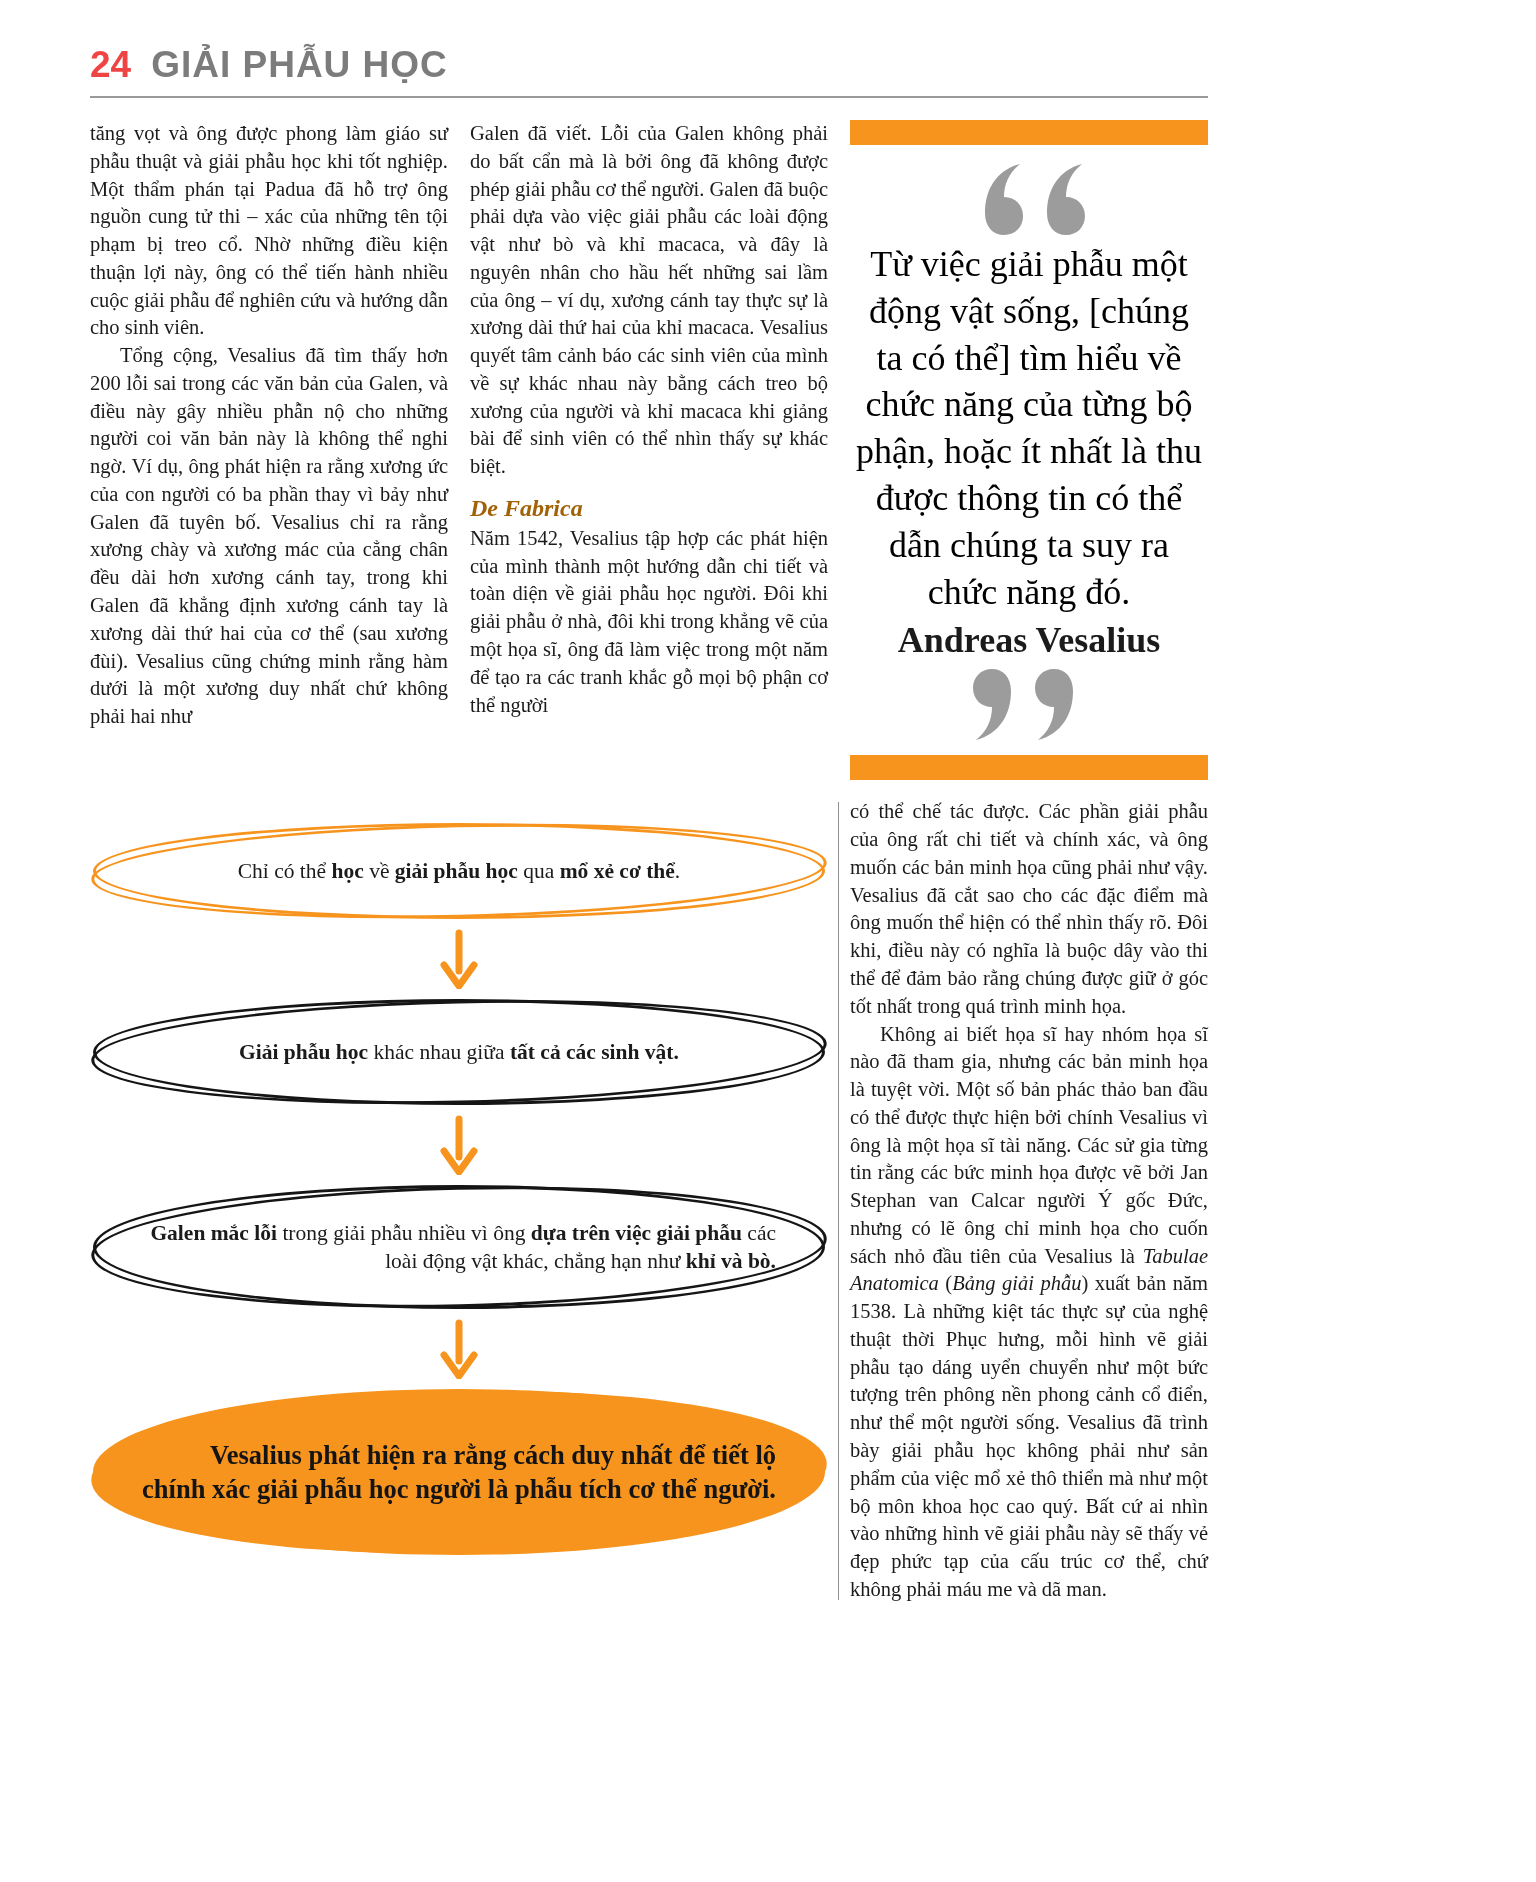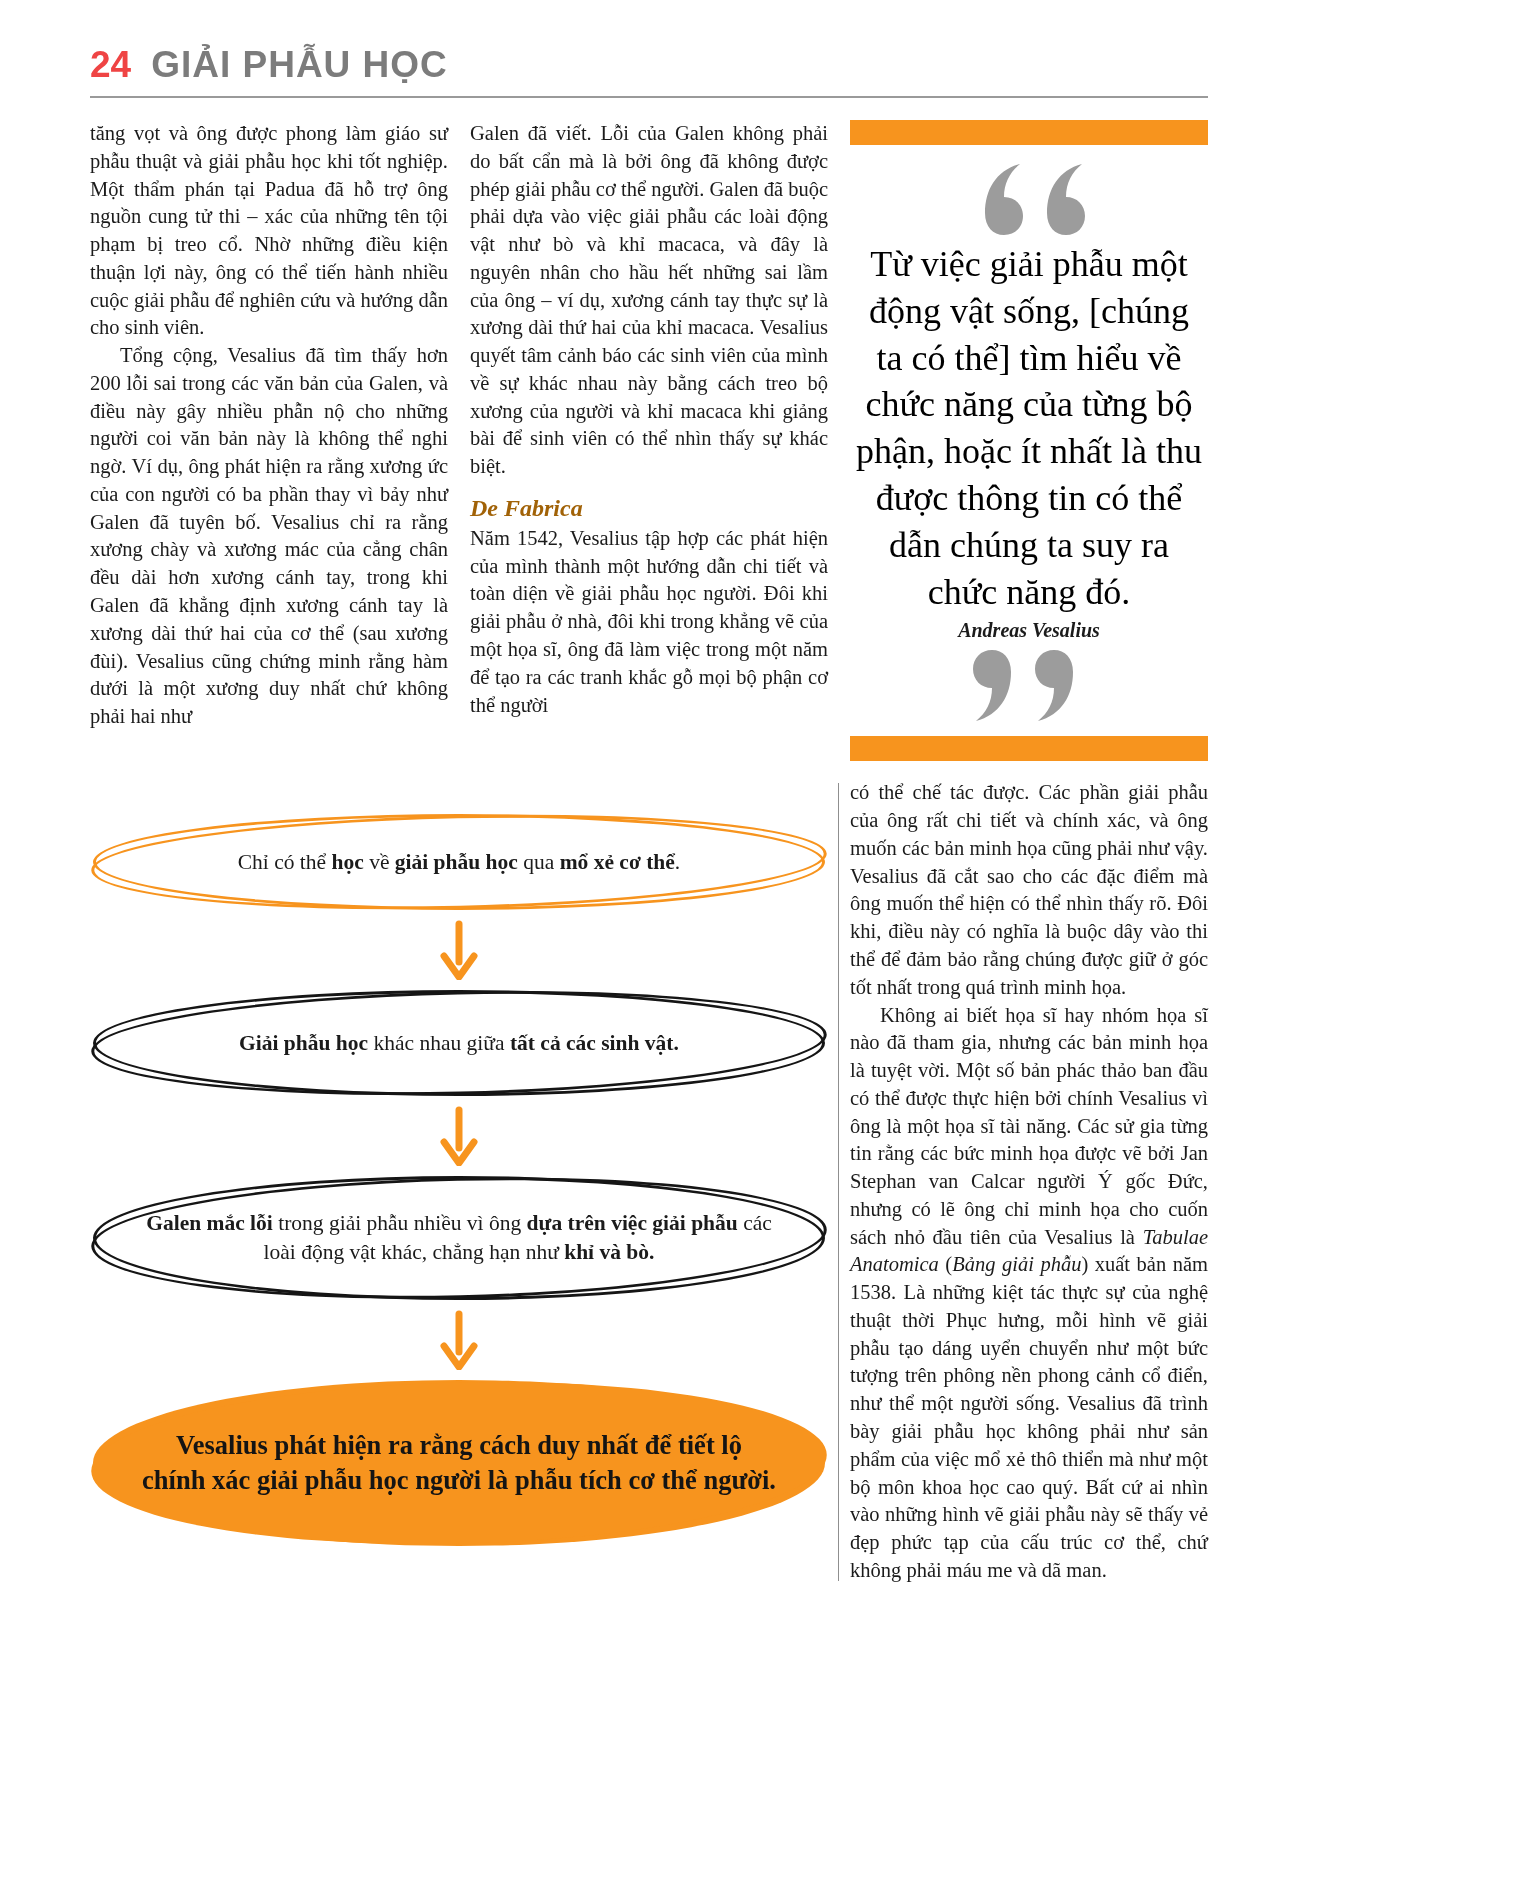--- a/index.html
+++ b/index.html
@@ -30,30 +30,30 @@
   .bodytext .b{font-weight:bold;}
   .bodytext .i{font-style:italic;}
   .col-heading{margin:14px 0 3px 0;font-size:24px;font-weight:700;font-style:italic;color:#a16207;}
 
   
   .orange-bar{height:25px;background:#F7941E;}
   .quote-block{text-align:center;padding:6px 0 2px 0;}
   .quote-mark{display:block;margin:10px auto 2px auto;}
   .quote-mark.close{margin:6px auto 10px auto;}
   .quote-text{font-size:36px;line-height:1.3;color:#000000;margin:4px 2px;}
-  .quote-attribution{font-size:20px;font-weight:700;margin-top:2px;font-style:italic;}
+  .quote-attribution{font-size:36px;font-weight:700;margin-top:2px;}
   .col3-text{margin-top:18px;position:relative;}
   .col3-text::before{content:"";position:absolute;left:-12px;top:4px;bottom:4px;width:1px;background:#8f8f8f;}
 
   
   .flowchart{display:flex;flex-direction:column;align-items:center;}
   .bubble{
     position:relative;width:100%;box-sizing:border-box;
     display:flex;align-items:center;justify-content:center;
-    text-align:center;font-size:21.5px;line-height:1.32;padding:0 52px;
+    text-align:right;font-size:21.5px;line-height:1.32;padding:0 52px;
   }
   .bubble .inner{position:relative;z-index:2;}
   .bubble::before,.bubble::after{
     content:"";position:absolute;inset:3px;border-radius:50%;
     border:3.5px solid var(--bc,#141414);z-index:1;
   }
   .bubble::after{transform:rotate(-1.3deg) scale(1.005,0.97);}
   .bubble.orange-outline{--bc:#F7941E;}
   .bubble.black-outline{--bc:#151515;}
   .bubble.orange-filled::before,.bubble.orange-filled::after{border:none;background:#F7941E;}

